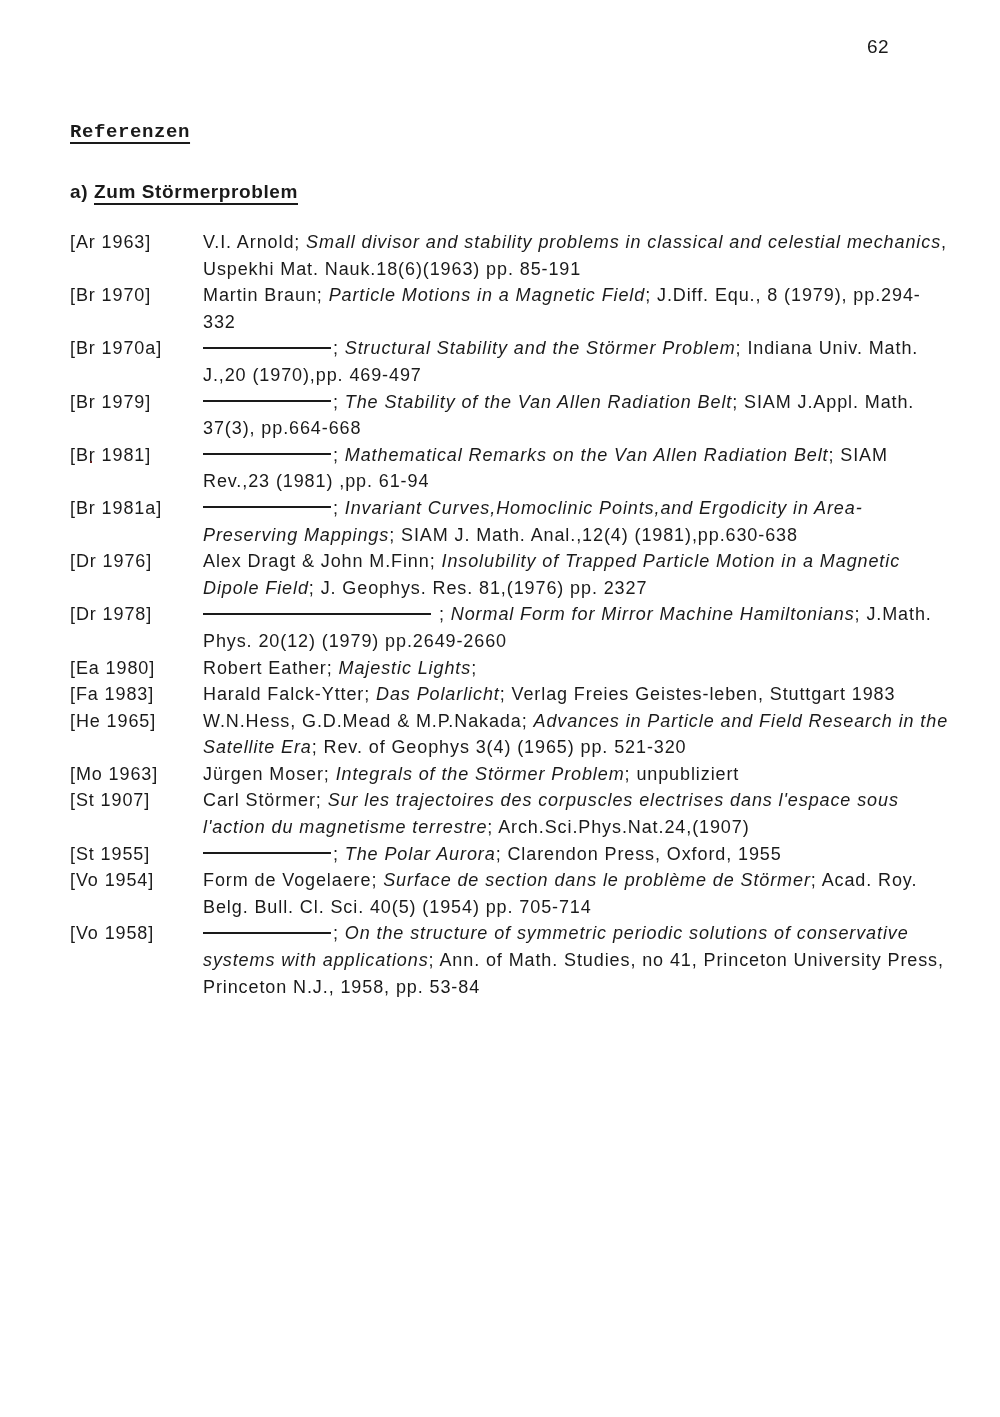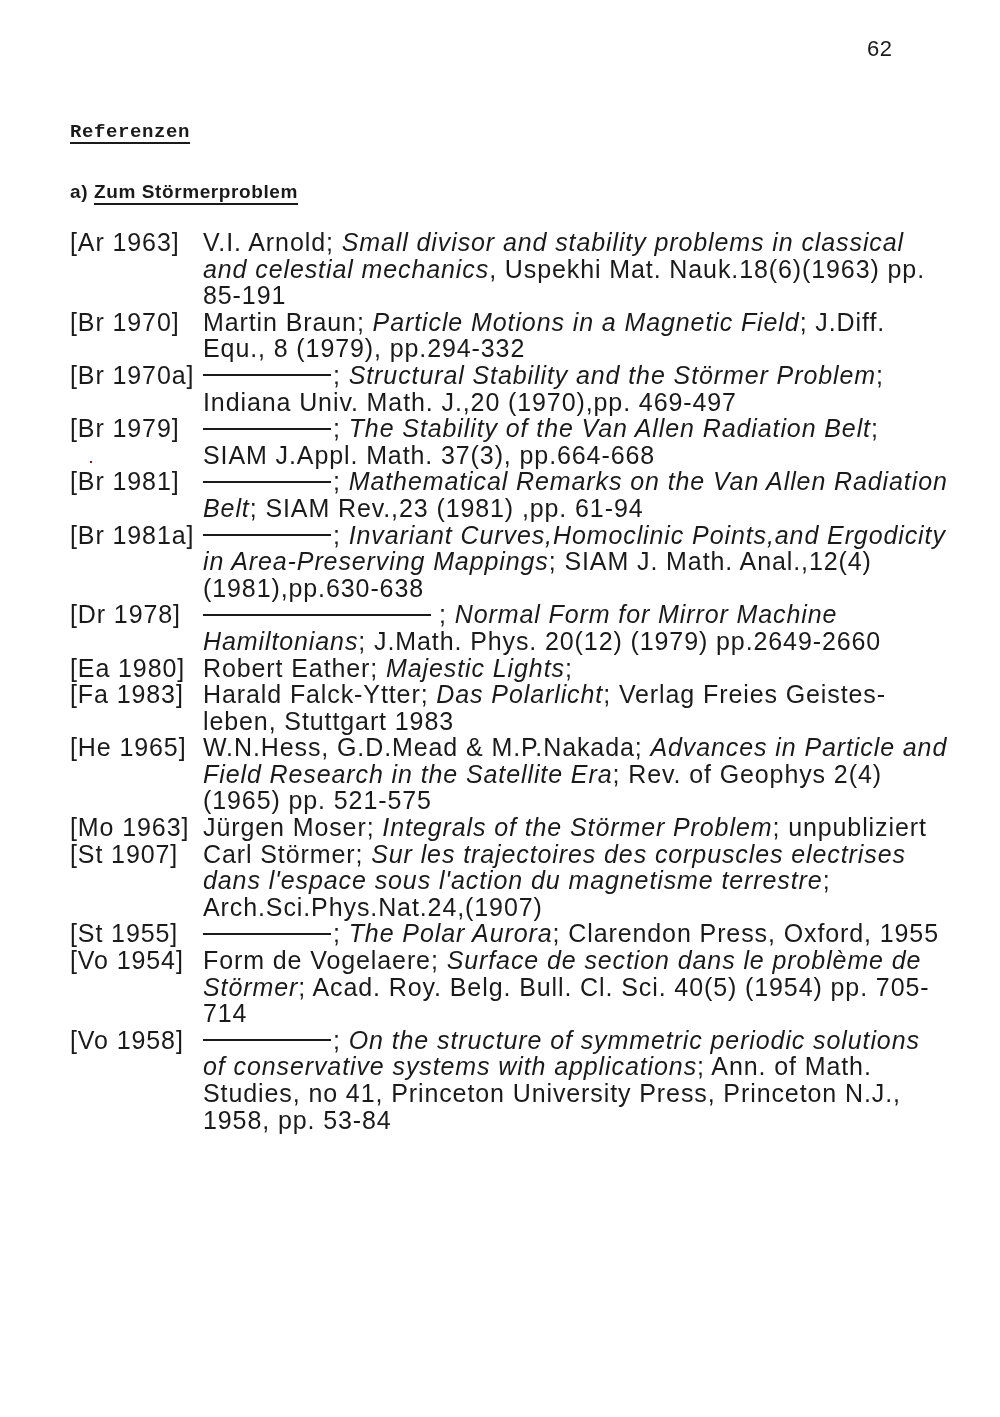--- a/index.html
+++ b/index.html
@@ -1,24 +1,24 @@
 <!DOCTYPE html>
 <html><head>
 <meta charset="utf-8">
 <style>
   html, body { margin: 0; padding: 0; background: #ffffff; }
   body { width: 1000px; height: 1417px; position: relative; overflow: hidden;
          font-family: "Liberation Sans", "DejaVu Sans", sans-serif; color: #1a1a1a; }
-  .page-number { position: absolute; left: 867px; top: 36px; font-size: 22px; letter-spacing: 0.5px; }
+  .page-number { position: absolute; left: 867px; top: 36px; font-size: 19px; letter-spacing: 0.5px; }
   .heading { position: absolute; left: 70px; font-weight: bold; font-size: 19px; letter-spacing: 0.6px; }
   .heading .ul { text-decoration: underline; text-decoration-thickness: 2px; text-underline-offset: 5px; }
   .h1 { top: 121px; font-family: Liberation Mono, monospace; }
   .h2 { top: 181px; }
   .refs { position: absolute; left: 70px; top: 229px; width: 880px; }
-  .ref { position: relative; padding-left: 133px; font-size: 25px; line-height: 26.6px; letter-spacing: 0.9px; }
+  .ref { position: relative; padding-left: 133px; font-size: 18px; line-height: 26.6px; letter-spacing: 0.9px; }
   .ref .key { position: absolute; left: 0; top: 0; white-space: nowrap; letter-spacing: 0.9px; }
   .ref .dash { display: inline-block; width: 128px; height: 0; border-top: 2px solid #1a1a1a; vertical-align: middle; margin-right: 2px; position: relative; top: -2px; }
   .ref .dash.long { width: 228px; margin-right: 8px; }
   .ref i { font-style: italic; }
   .stray-dot { position: absolute; left: 90px; top: 461px; width: 2px; height: 2px; background: #6a2020; }
 </style>
 </head>
 <body>
 
 <div class="page-number">62</div>
@@ -54,34 +54,38 @@
     </div>
     <div class="ref">
       <span class="key">[Br 1981]</span>
       <span class="dash"></span><span class="authors">; </span><i class="title">Mathematical Remarks on the Van Allen Radiation Belt</i><span class="sep">; </span><span class="source">SIAM Rev.,23 (1981) ,pp. 61-94</span>
     </div>
     <div class="ref">
       <span class="key">[Br 1981a]</span>
       <span class="dash"></span><span class="authors">; </span><i class="title">Invariant Curves,Homoclinic Points,and Ergodicity in Area-Preserving Mappings</i><span class="sep">; </span><span class="source">SIAM J. Math. Anal.,12(4) (1981),pp.630-638</span>
     </div>
     <div class="ref">
+      <span class="key">[Dr 1976]</span>
+      <span class="authors">Alex Dragt &amp; John M.Finn; </span><i class="title">Insolubility of Trapped Particle Motion in a Magnetic Dipole Field</i><span class="sep">; </span><span class="source">J. Geophys. Res. 81,(1976) pp. 2327</span>
+    </div>
+    <div class="ref">
       <span class="key">[Dr 1978]</span>
       <span class="dash long"></span><span class="authors">; </span><i class="title">Normal Form for Mirror Machine Hamiltonians</i><span class="sep">; </span><span class="source">J.Math. Phys. 20(12) (1979) pp.2649-2660</span>
     </div>
     <div class="ref">
       <span class="key">[Ea 1980]</span>
       <span class="authors">Robert Eather; </span><i class="title">Majestic Lights</i><span class="sep">;</span><span class="source"></span>
     </div>
     <div class="ref">
       <span class="key">[Fa 1983]</span>
       <span class="authors">Harald Falck-Ytter; </span><i class="title">Das Polarlicht</i><span class="sep">; </span><span class="source">Verlag Freies Geistes-leben, Stuttgart 1983</span>
     </div>
     <div class="ref">
       <span class="key">[He 1965]</span>
-      <span class="authors">W.N.Hess, G.D.Mead &amp; M.P.Nakada; </span><i class="title">Advances in Particle and Field Research in the Satellite Era</i><span class="sep">; </span><span class="source">Rev. of Geophys 2(4) (1965) pp. 521-575</span>
+      <span class="authors">W.N.Hess, G.D.Mead &amp; M.P.Nakada; </span><i class="title">Advances in Particle and Field Research in the Satellite Era</i><span class="sep">; </span><span class="source">Rev. of Geophys 3(4) (1965) pp. 521-320</span>
     </div>
     <div class="ref">
       <span class="key">[Mo 1963]</span>
       <span class="authors">Jürgen Moser; </span><i class="title">Integrals of the Störmer Problem</i><span class="sep">; </span><span class="source">unpubliziert</span>
     </div>
     <div class="ref">
       <span class="key">[St 1907]</span>
       <span class="authors">Carl Störmer; </span><i class="title">Sur les trajectoires des corpuscles electrises dans l'espace sous l'action du magnetisme terrestre</i><span class="sep">; </span><span class="source">Arch.Sci.Phys.Nat.24,(1907)</span>
     </div>
     <div class="ref">

